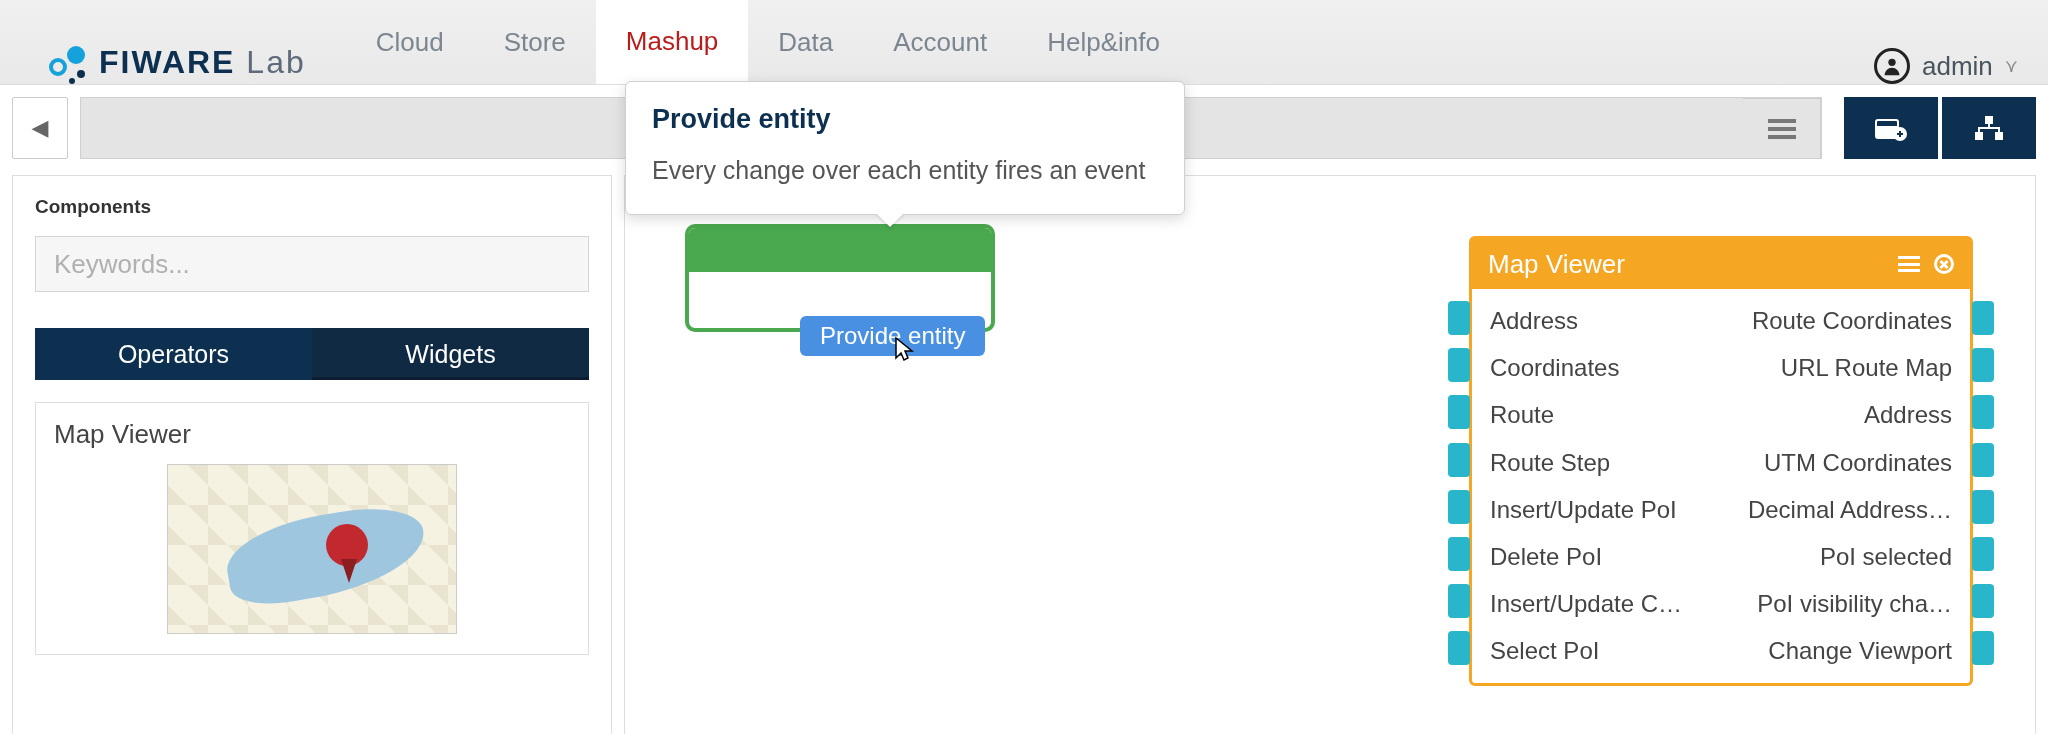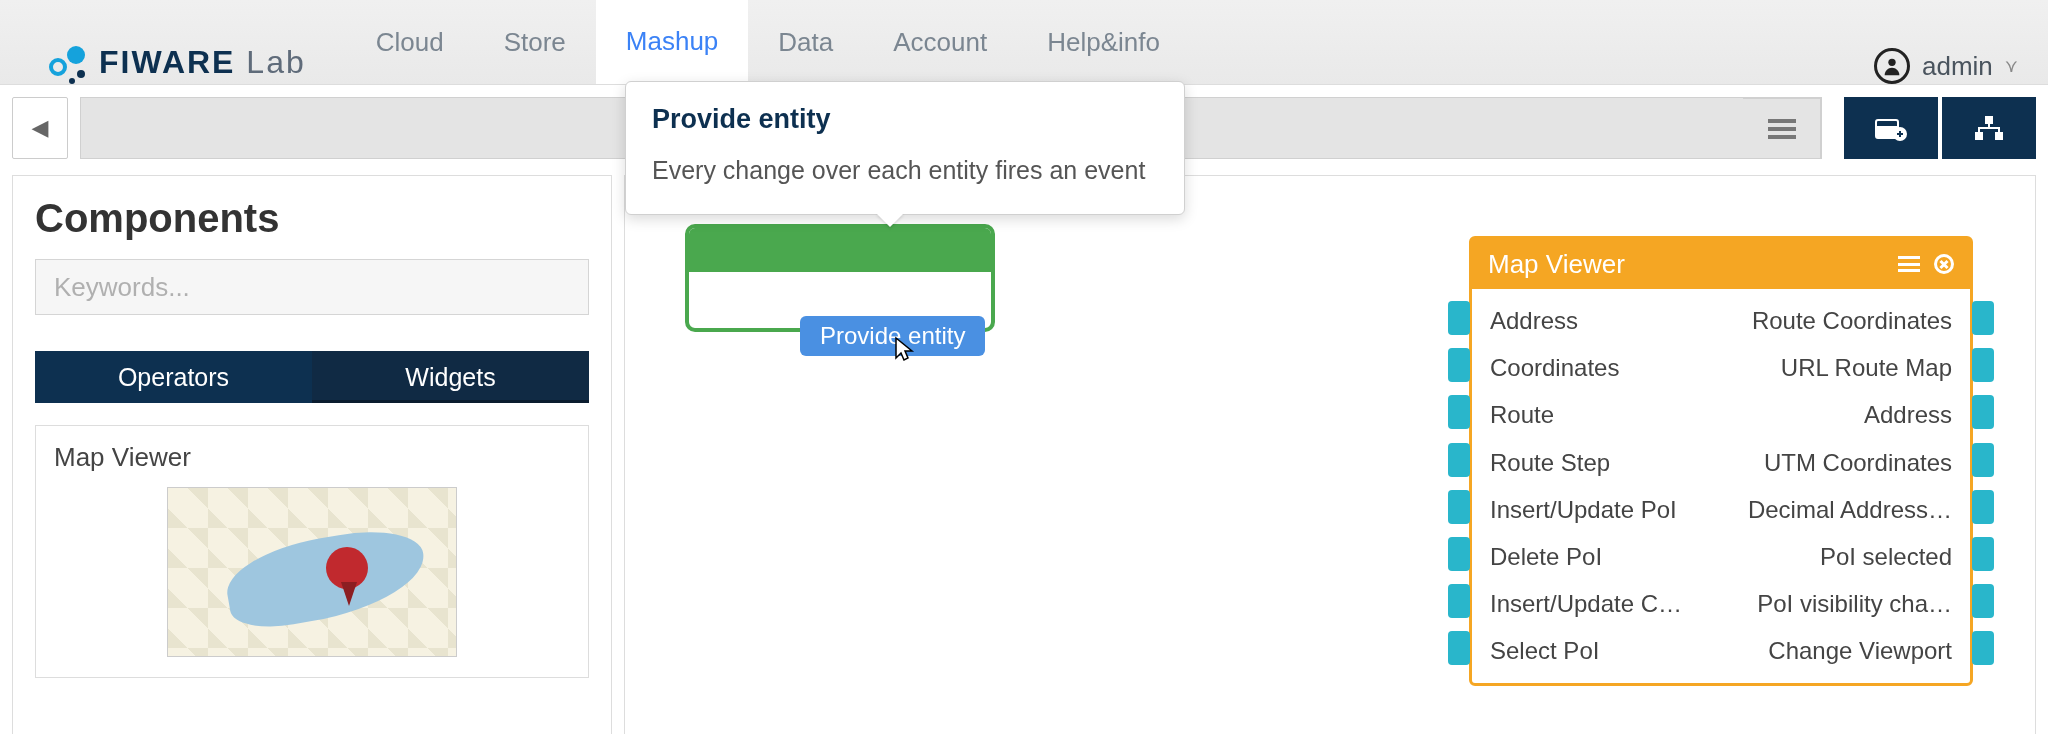--- a/index.html
+++ b/index.html
@@ -33,21 +33,21 @@
   .logo-mark .c3 { position:absolute; left:32px; top:30px; width:8px;  height:8px;  border-radius:50%; background:#0d3050; }
   .logo-mark .c4 { position:absolute; left:24px; top:38px; width:6px;  height:6px;  border-radius:50%; background:#0d3050; }
   .logo-text { font-size: 32px; font-weight: 600; letter-spacing: 2px; color:#0d3050; }
   .logo-text .thin { font-weight: 300; color:#5f6b7a; }
 
   .nav { display:flex; align-items:stretch; height:100%; }
   .nav-item {
     display:flex; align-items:center; padding:0 30px;
     font-size:26px; color:#7b8691; font-weight:500; position:relative;
   }
-  .nav-item.active { background:#fff; color:#3b82f6; border-bottom:2px solid #fff; }
+  .nav-item.active { background:#fff; color:#b91c1c; border-bottom:2px solid #fff; }
 
   .user {
     margin-left:auto; display:flex; align-items:center; gap:12px;
     font-size:26px; color:#4a545e;
   }
   .avatar {
     width:36px; height:36px; border:3px solid #222; border-radius:50%;
     display:flex; align-items:center; justify-content:center;
   }
   .avatar svg{width:22px;height:22px;}
@@ -78,21 +78,21 @@
     width:94px; height:62px; background:#0d3050; display:flex; align-items:center; justify-content:center;
   }
   .action-btn svg{ fill:#fff; }
 
   
   .main { display:flex; padding:0 12px; gap:12px; }
   .panel { background:#fff; border:1px solid #ddd; }
 
   .left-panel { width:600px; height:570px; padding:0; }
   .left-panel h2 {
-    font-size:40px; font-weight:700; padding:20px 22px 18px; color:#333;
+    font-size:19px; font-weight:700; padding:20px 22px 18px; color:#333;
   }
   .search-wrap { padding:0 22px 4px; }
   .search-input {
     width:100%; height:56px; border:1px solid #d5d5d5; background:#f6f6f6;
     font-size:26px; padding:0 18px; color:#333;
   }
   .search-input::placeholder{color:#b0b0b0;}
   .tab-row { display:flex; padding:0 22px 16px; gap:0;margin-top:32px; }
   .tab-btn {
     flex:1; height:52px; background:#0d3050; color:#fff; font-size:25px;

